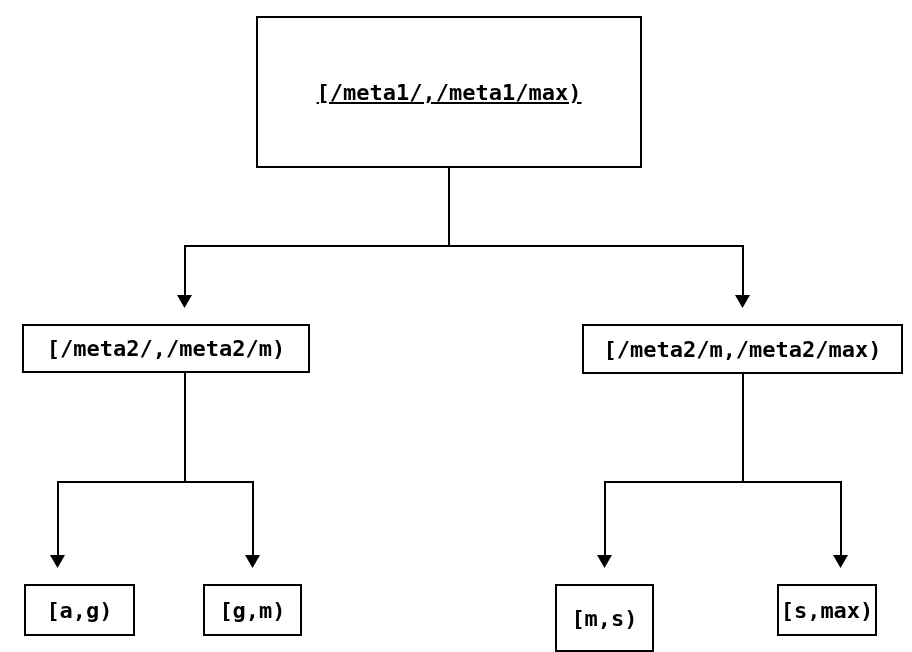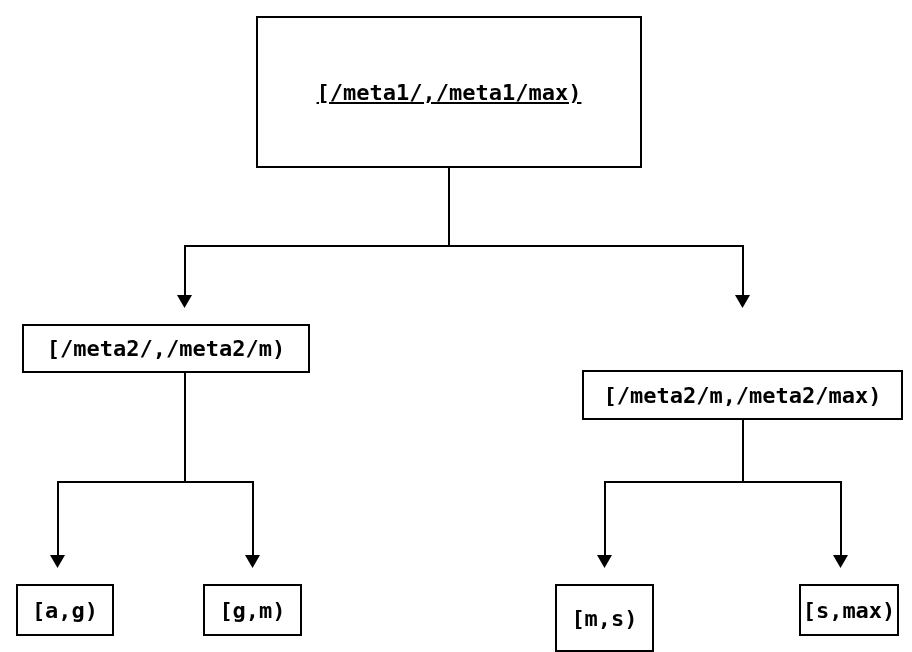--- a/index.html
+++ b/index.html
@@ -31,25 +31,25 @@
     display: flex;
     align-items: center;
     justify-content: center;
     font-family: "DejaVu Sans Mono", "Liberation Mono", monospace;
     font-weight: bold;
     font-size: 22px;
     white-space: nowrap;
   }
   .node-root   { left: 256px; top: 16px;  width: 386px; height: 152px; text-decoration: underline; }
   .node-lmid   { left: 22px;  top: 324px; width: 288px; height: 49px;  }
-  .node-rmid   { left: 582px; top: 324px; width: 321px; height: 50px; margin-top: 46px;  }
-  .node-leaf1  { left: 16px;   top: 584px; width: 98px;  height: 52px;  }
+  .node-rmid   { left: 582px; top: 324px; width: 321px; height: 50px;  }
+  .node-leaf1  { left: 24px;   top: 584px; width: 111px;  height: 52px;  }
   .node-leaf2  { left: 203px; top: 584px; width: 99px;  height: 52px;  }
   .node-leaf3  { left: 555px; top: 584px; width: 99px;  height: 68px;  }
-  .node-leaf4  { left: 777px; top: 584px; width: 100px; height: 52px; margin-left: 22px;  }
+  .node-leaf4  { left: 777px; top: 584px; width: 100px; height: 52px;  }
 </style>
 </head>
 <body>
 
 <div class="canvas">
 
   <svg class="edges" width="912" height="652" viewBox="0 0 912 652" xmlns="http://www.w3.org/2000/svg" shape-rendering="crispEdges">
 
     <g>
       <line x1="449" y1="168" x2="449" y2="246" stroke="#000000" stroke-width="2"></line>

